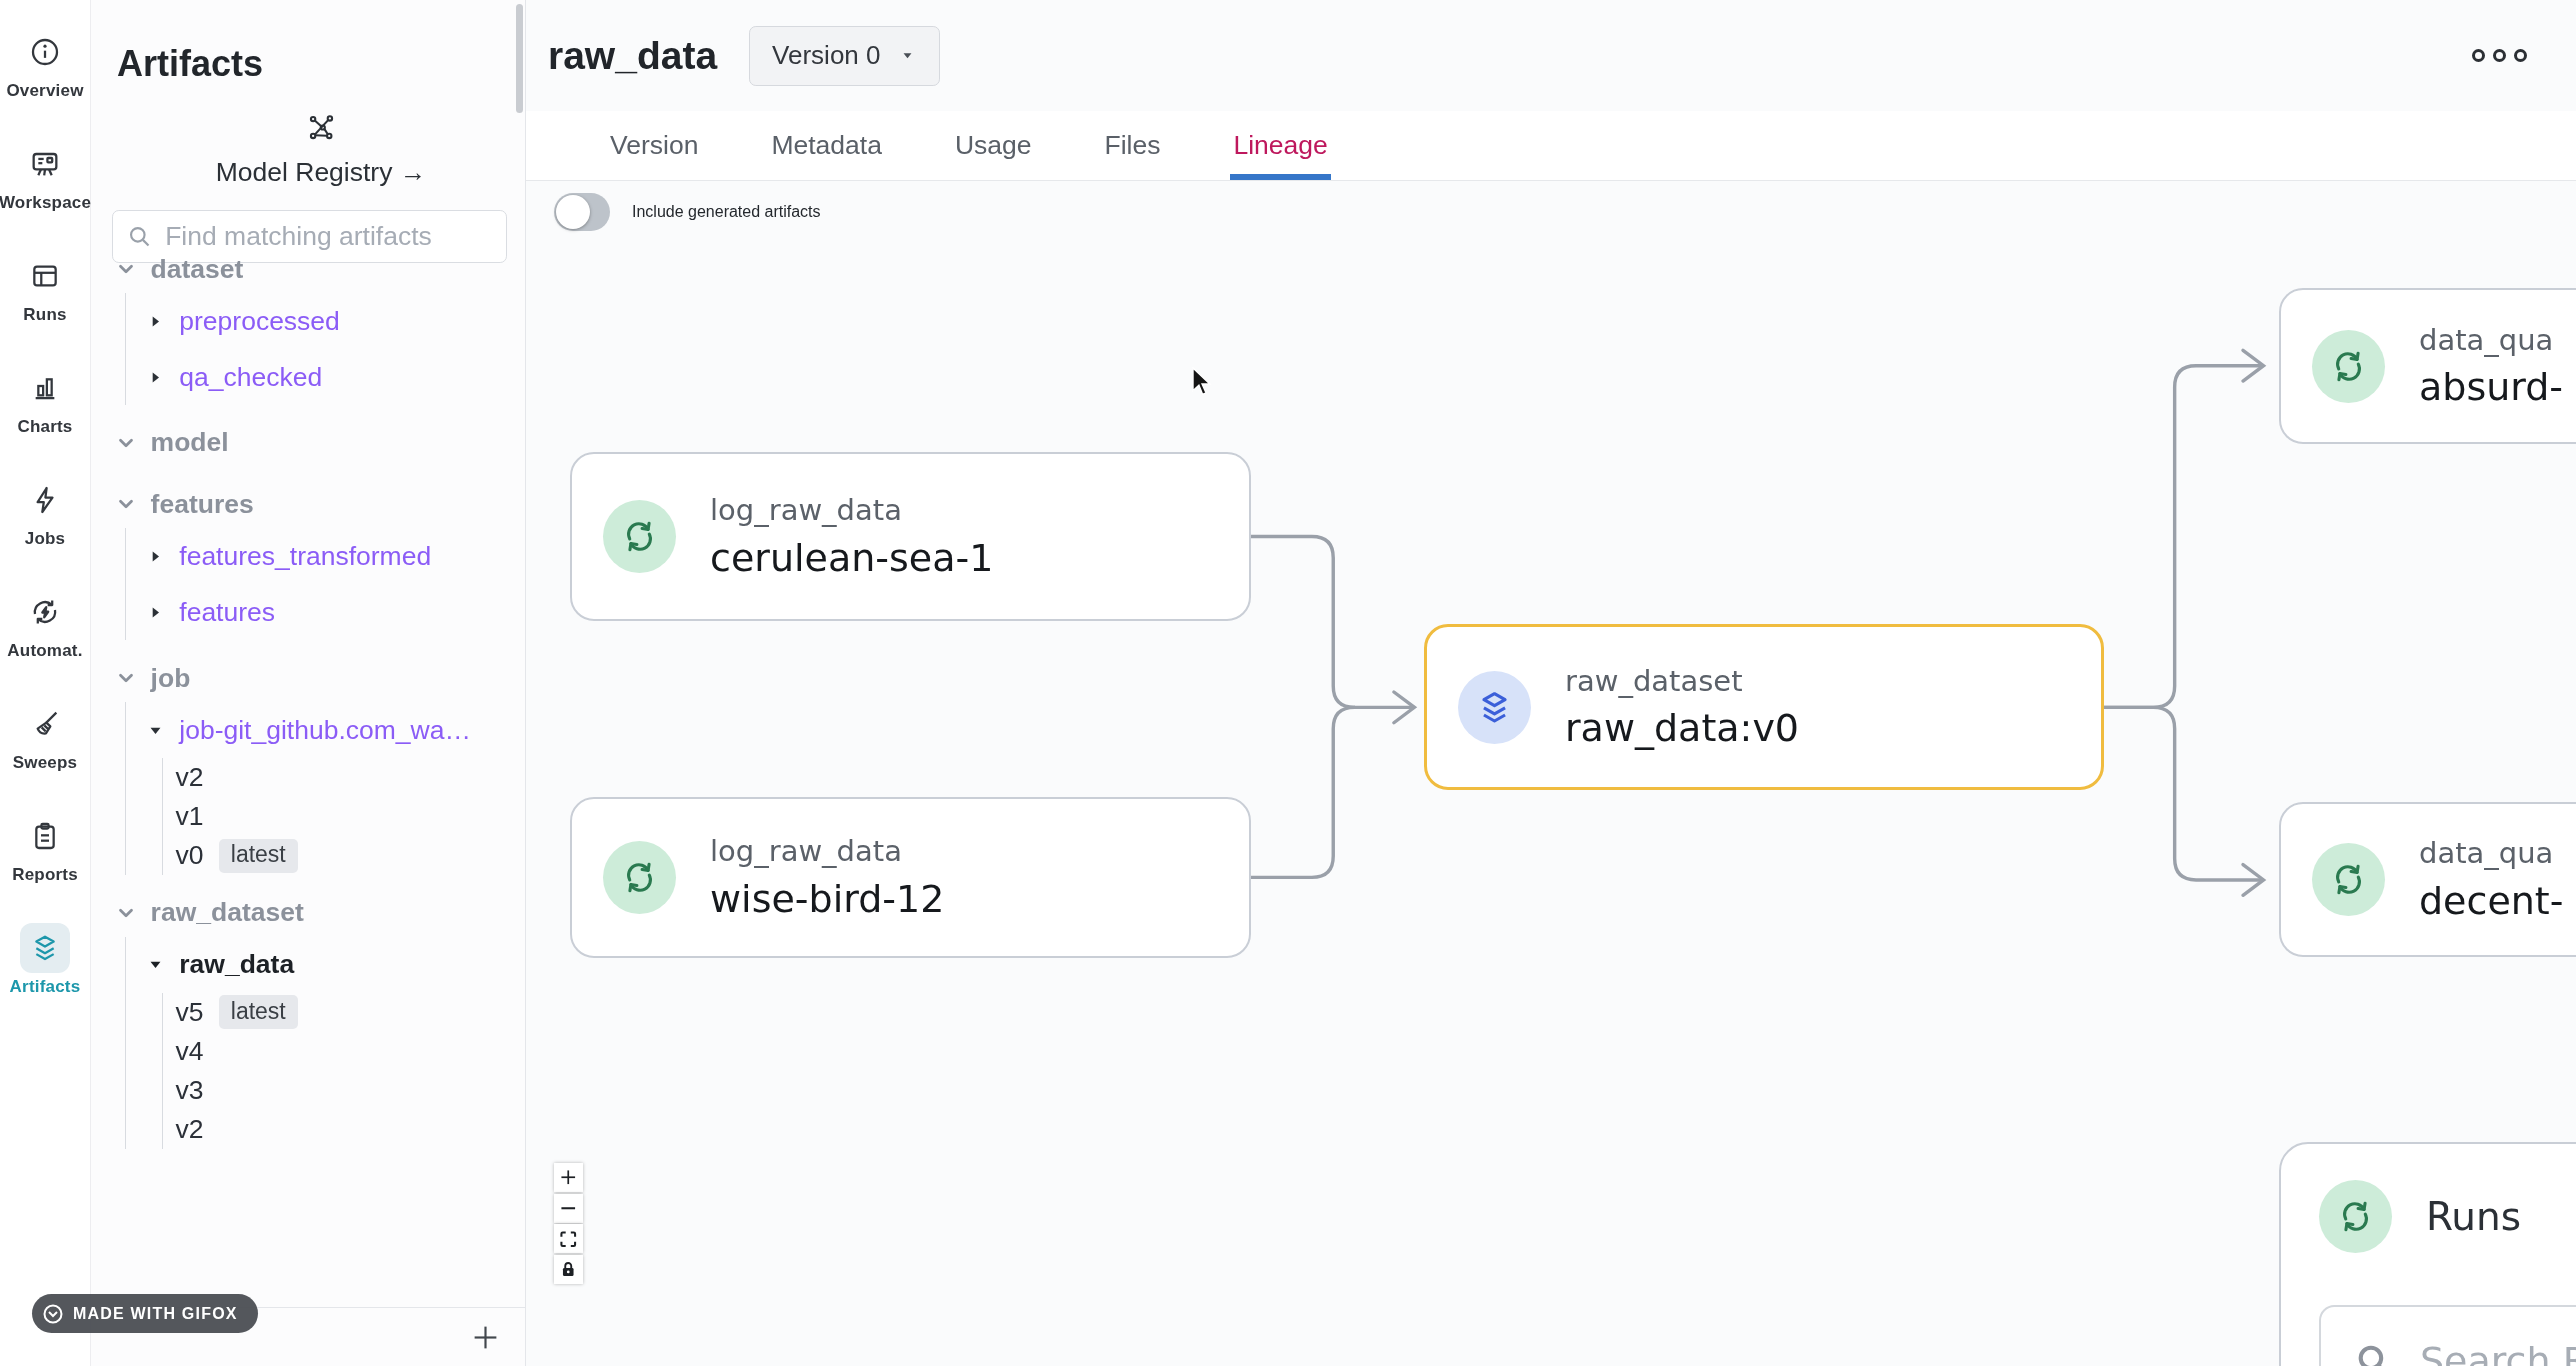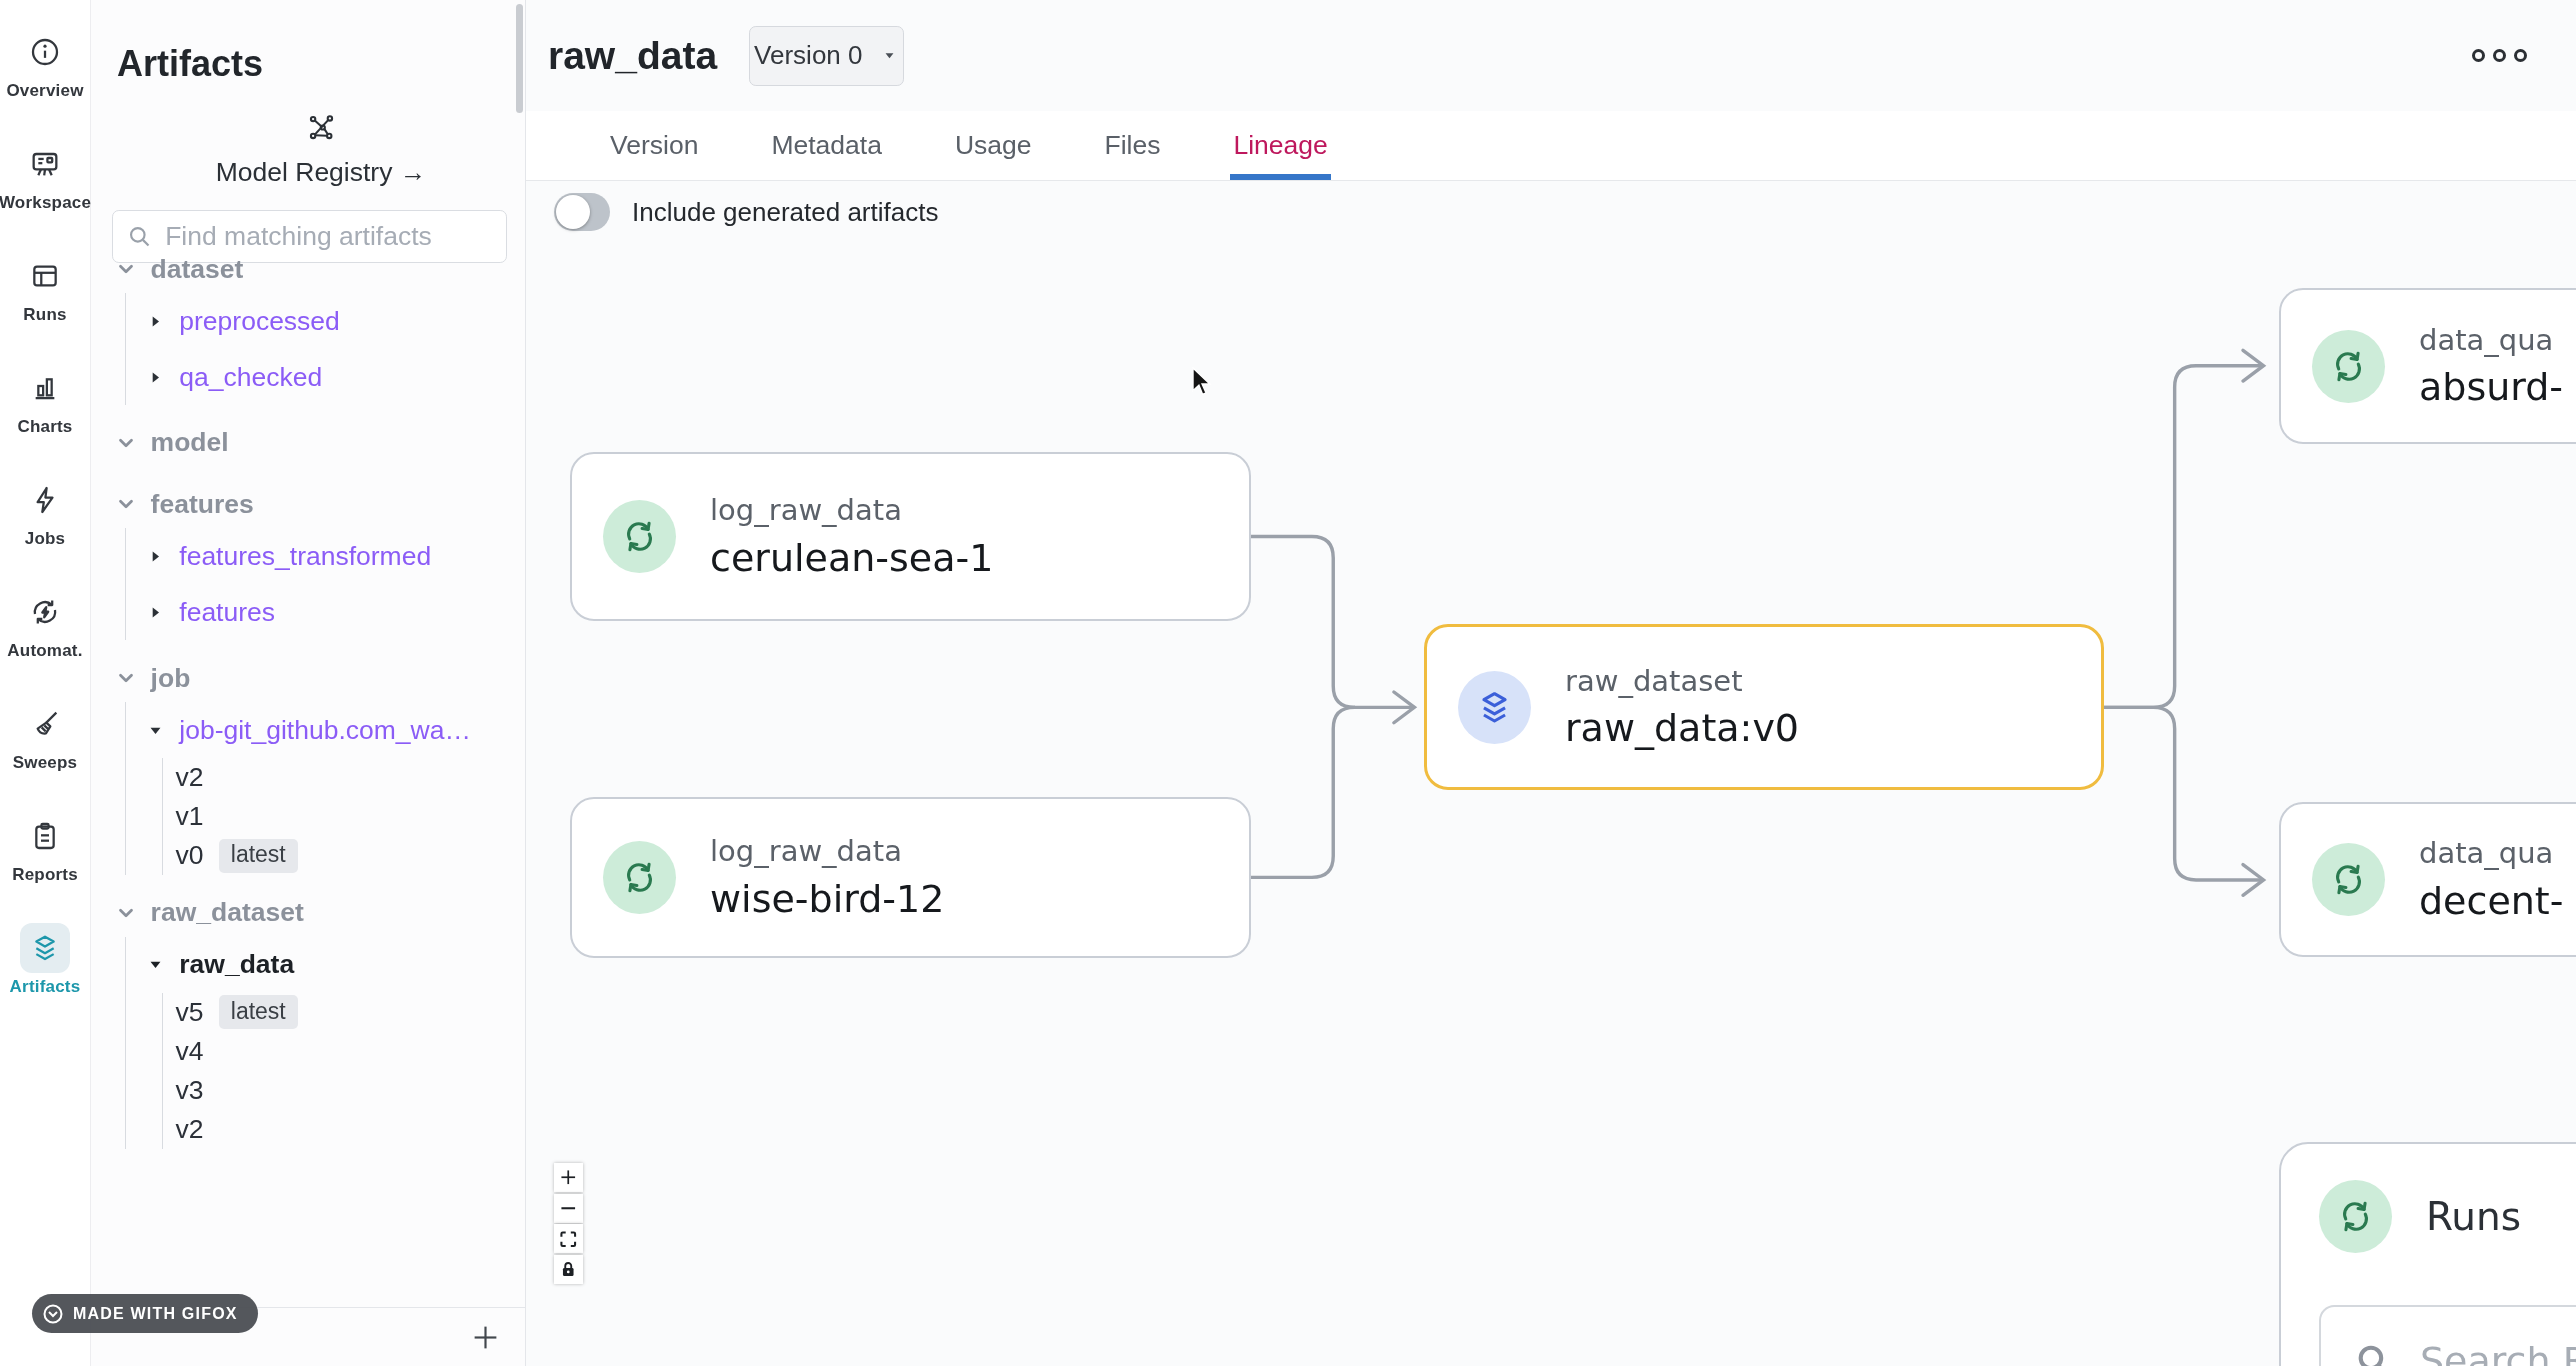--- a/index.html
+++ b/index.html
@@ -39,36 +39,36 @@
   .vrow { height:39px; display:flex; align-items:center; gap:15.4px; padding-left:12px; color:#2b3038; cursor:pointer;text-align:center; }
   .vbadge { background:#e6e8ec; border-radius:5px; padding:2.6px 12px 4.3px; font-size:23px; color:#3a3f45; }
   .sidebar-bottom { position:absolute; bottom:0; left:0; right:0; height:60px; background:#fcfcfd; border-top:1.7px solid #e4e6ea; display:flex; align-items:center; justify-content:flex-end; padding-right:20.5px; }
   .plus-btn { width:38px; height:38px; display:flex; align-items:center; justify-content:center; color:#42474d; cursor:pointer; }
   .plus-btn svg { width:29px; height:29px; }
 
   
   .main { flex:1; display:flex; flex-direction:column; background:#fafbfc; min-width:0; }
   .main-header { height:111px; display:flex; align-items:center; padding-left:22px; background:#fafbfc; }
   .page-title { font-size:39px; font-weight:700; color:#21252a; }
-  .version-btn { margin-left:32px; height:60px; padding:0 4px; background:#f2f3f5; border:1.7px solid #d6d9de; border-radius:6.8px; display:flex; align-items:center; gap:17px; font-size:26px; color:#33373d; font-family:inherit; cursor:pointer; }
+  .version-btn { margin-left:32px; height:60px; padding:0 22px; background:#f2f3f5; border:1.7px solid #d6d9de; border-radius:6.8px; display:flex; align-items:center; gap:17px; font-size:26px; color:#33373d; font-family:inherit; cursor:pointer; }
   .version-btn svg { width:19px; height:19px; color:#4a4f56; }
   .menu-dots { margin-left:auto; margin-right:41px; display:flex; gap:7.7px; cursor:pointer; padding:8.5px; }
   .menu-dots i { width:13px; height:13px; border:3.8px solid #2b2f34; border-radius:50%; display:block; }
 
   .tab-bar { height:70px; background:#ffffff; border-bottom:1.7px solid #e6e8eb; display:flex; align-items:stretch; padding-left:84px; }
   .tab { position:relative; display:flex; align-items:center; margin-right:73px; font-size:26.5px; color:#5a6068; cursor:pointer; }
   .tab.active { color:#be185d; }
   .tab.active .tab-underline { position:absolute; left:-3.4px; right:-3.4px; bottom:0; height:6px; background:#3576c9; }
 
   .canvas { flex:1; position:relative; background:#fafbfc; overflow:hidden; }
 
   .toggle-row { position:absolute; left:28px; top:12px; display:flex; align-items:center; gap:22px; }
   .toggle { width:56px; height:38px; border-radius:19px; background:#bdc3ca; position:relative; cursor:pointer; flex:0 0 auto; }
   .toggle .knob { position:absolute; left:1.7px; top:1.7px; width:34px; height:34px; border-radius:50%; background:#fff; box-shadow:0 0.9px 3.4px rgba(0,0,0,.35); }
-  .toggle-label { font-size:26px; color:#24282d; }
+  .toggle-label { font-size:16px; color:#24282d; }
 
   svg.edges { position:absolute; left:0; top:0; pointer-events:none; }
 
   .node { position:absolute; background:#fff; border:2.6px solid #c9ced6; border-radius:24px; display:flex; align-items:center; padding-left:31px; gap:34px; cursor:pointer; }
   .node.selected { border:3.4px solid #f0bc3f; }
   .node-icon { width:73px; height:73px; border-radius:50%; display:flex; align-items:center; justify-content:center; flex:0 0 auto; }
   .node-icon svg { width:39px; height:39px; }
   .node-icon.run { background:#cdecd9; color:#2a7a50; }
   .node-icon.artifact { background:#d7e2f9; color:#3b5fd9; }
   .node-texts { display:flex; flex-direction:column; gap:8.5px; font-family:"DejaVu Sans", sans-serif; }

